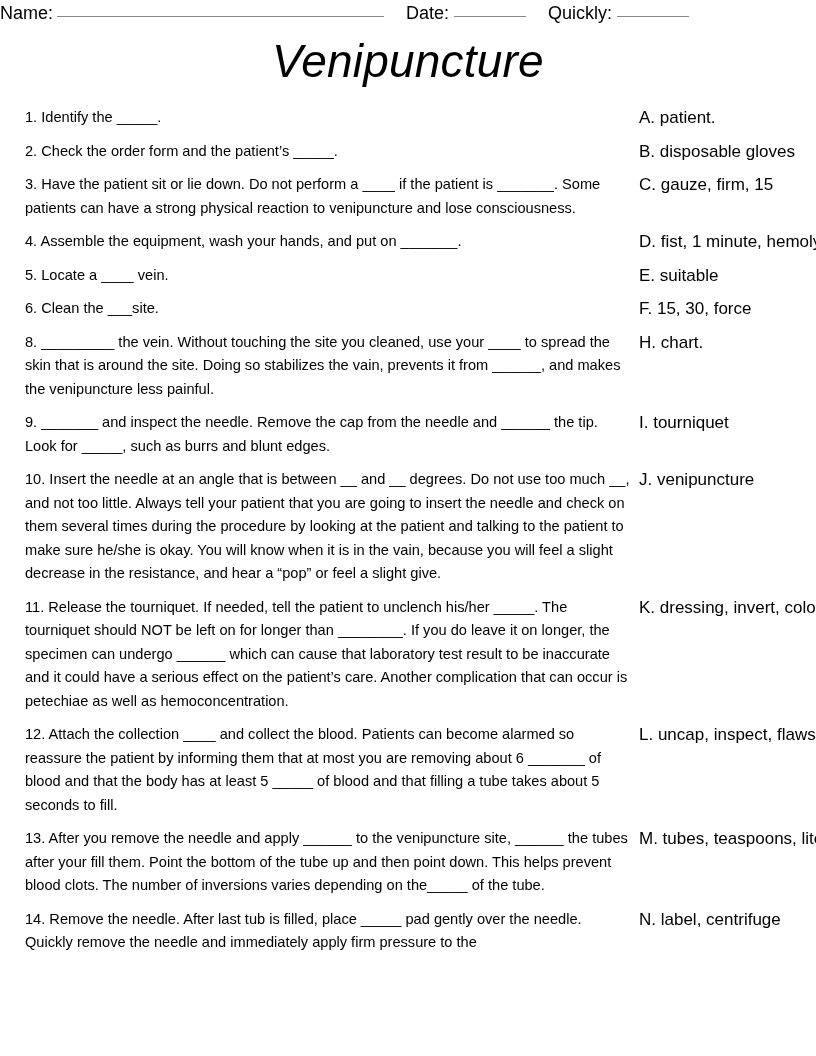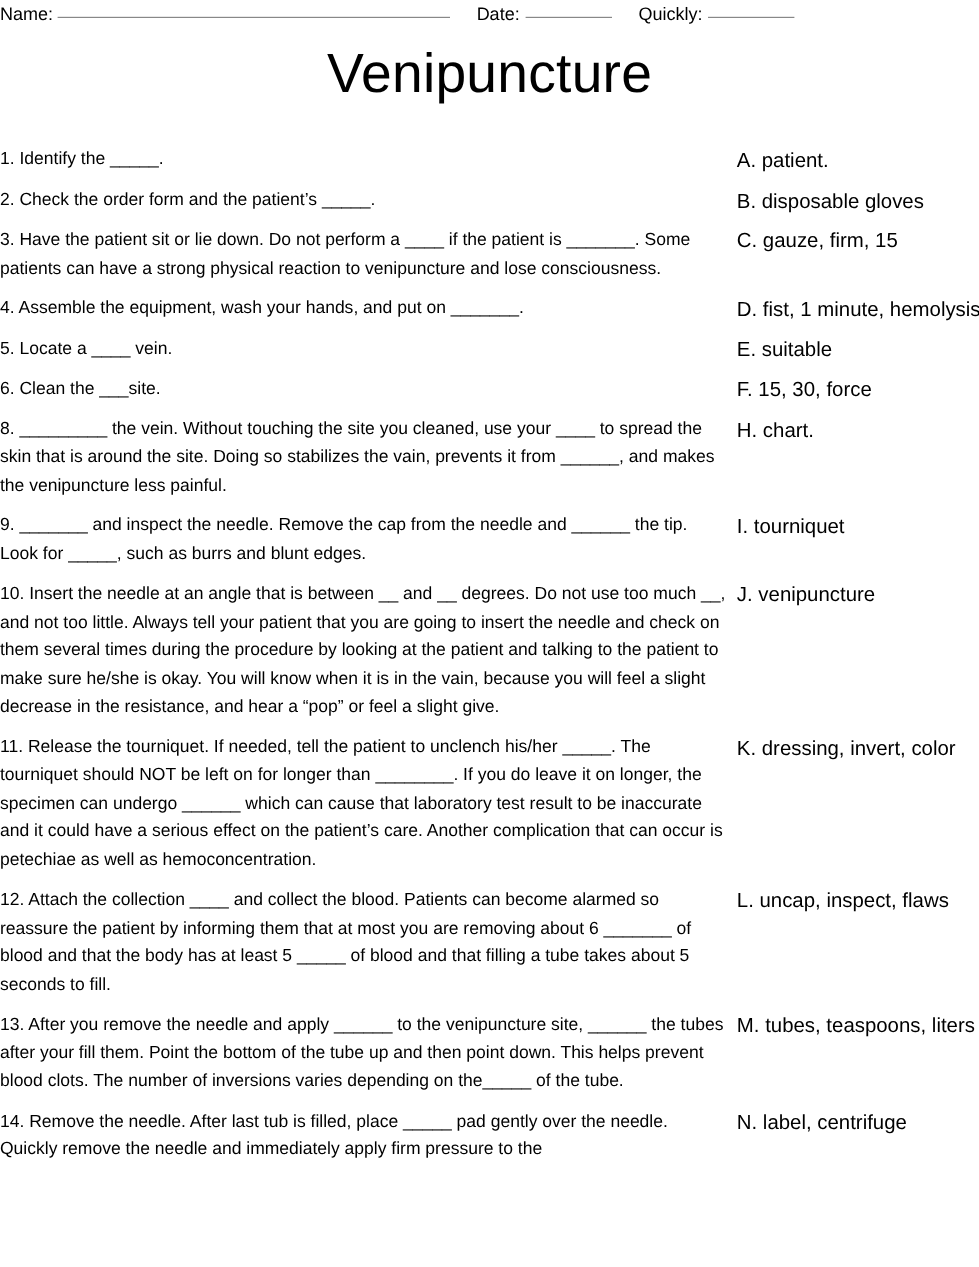--- a/index.html
+++ b/index.html
@@ -32,21 +32,21 @@
     font-size: 17.5px;
     line-height: 22px;
     padding-top: 2px;
     white-space: nowrap;
   }
   .id-field {
     display: flex;
     align-items: baseline;
   }
   .id-label {
-    font-size: 15px;
+    font-size: 18px;
   }
   .rule {
     display: inline-block;
     border-bottom: 1px solid #888888;
     height: 0;
     position: relative;
     top: -2px;
   }
   .rule-name  { width: 327px; margin-left: 4px; }
   .rule-date  { width: 72px;  margin-left: 5px; }
@@ -57,26 +57,28 @@
 
   
   .title {
     text-align: center;
     font-size: 46px;
     line-height: 58px;
     font-weight: normal;
     margin: 8px 0 0 0;
     padding: 0;
     letter-spacing: 0.2px;
+    font-style: italic;
   }
 
   
   .body-grid {
     position: relative;
-    margin-top: 32px;
+    margin-top: 16px;
+    padding-left: 25px;
   }
 
   .qa-row {
     display: flex;
     align-items: flex-start;
     margin-bottom: 10px;
   }
   .q-cell {
     width: 614px;
     flex: 0 0 614px;

